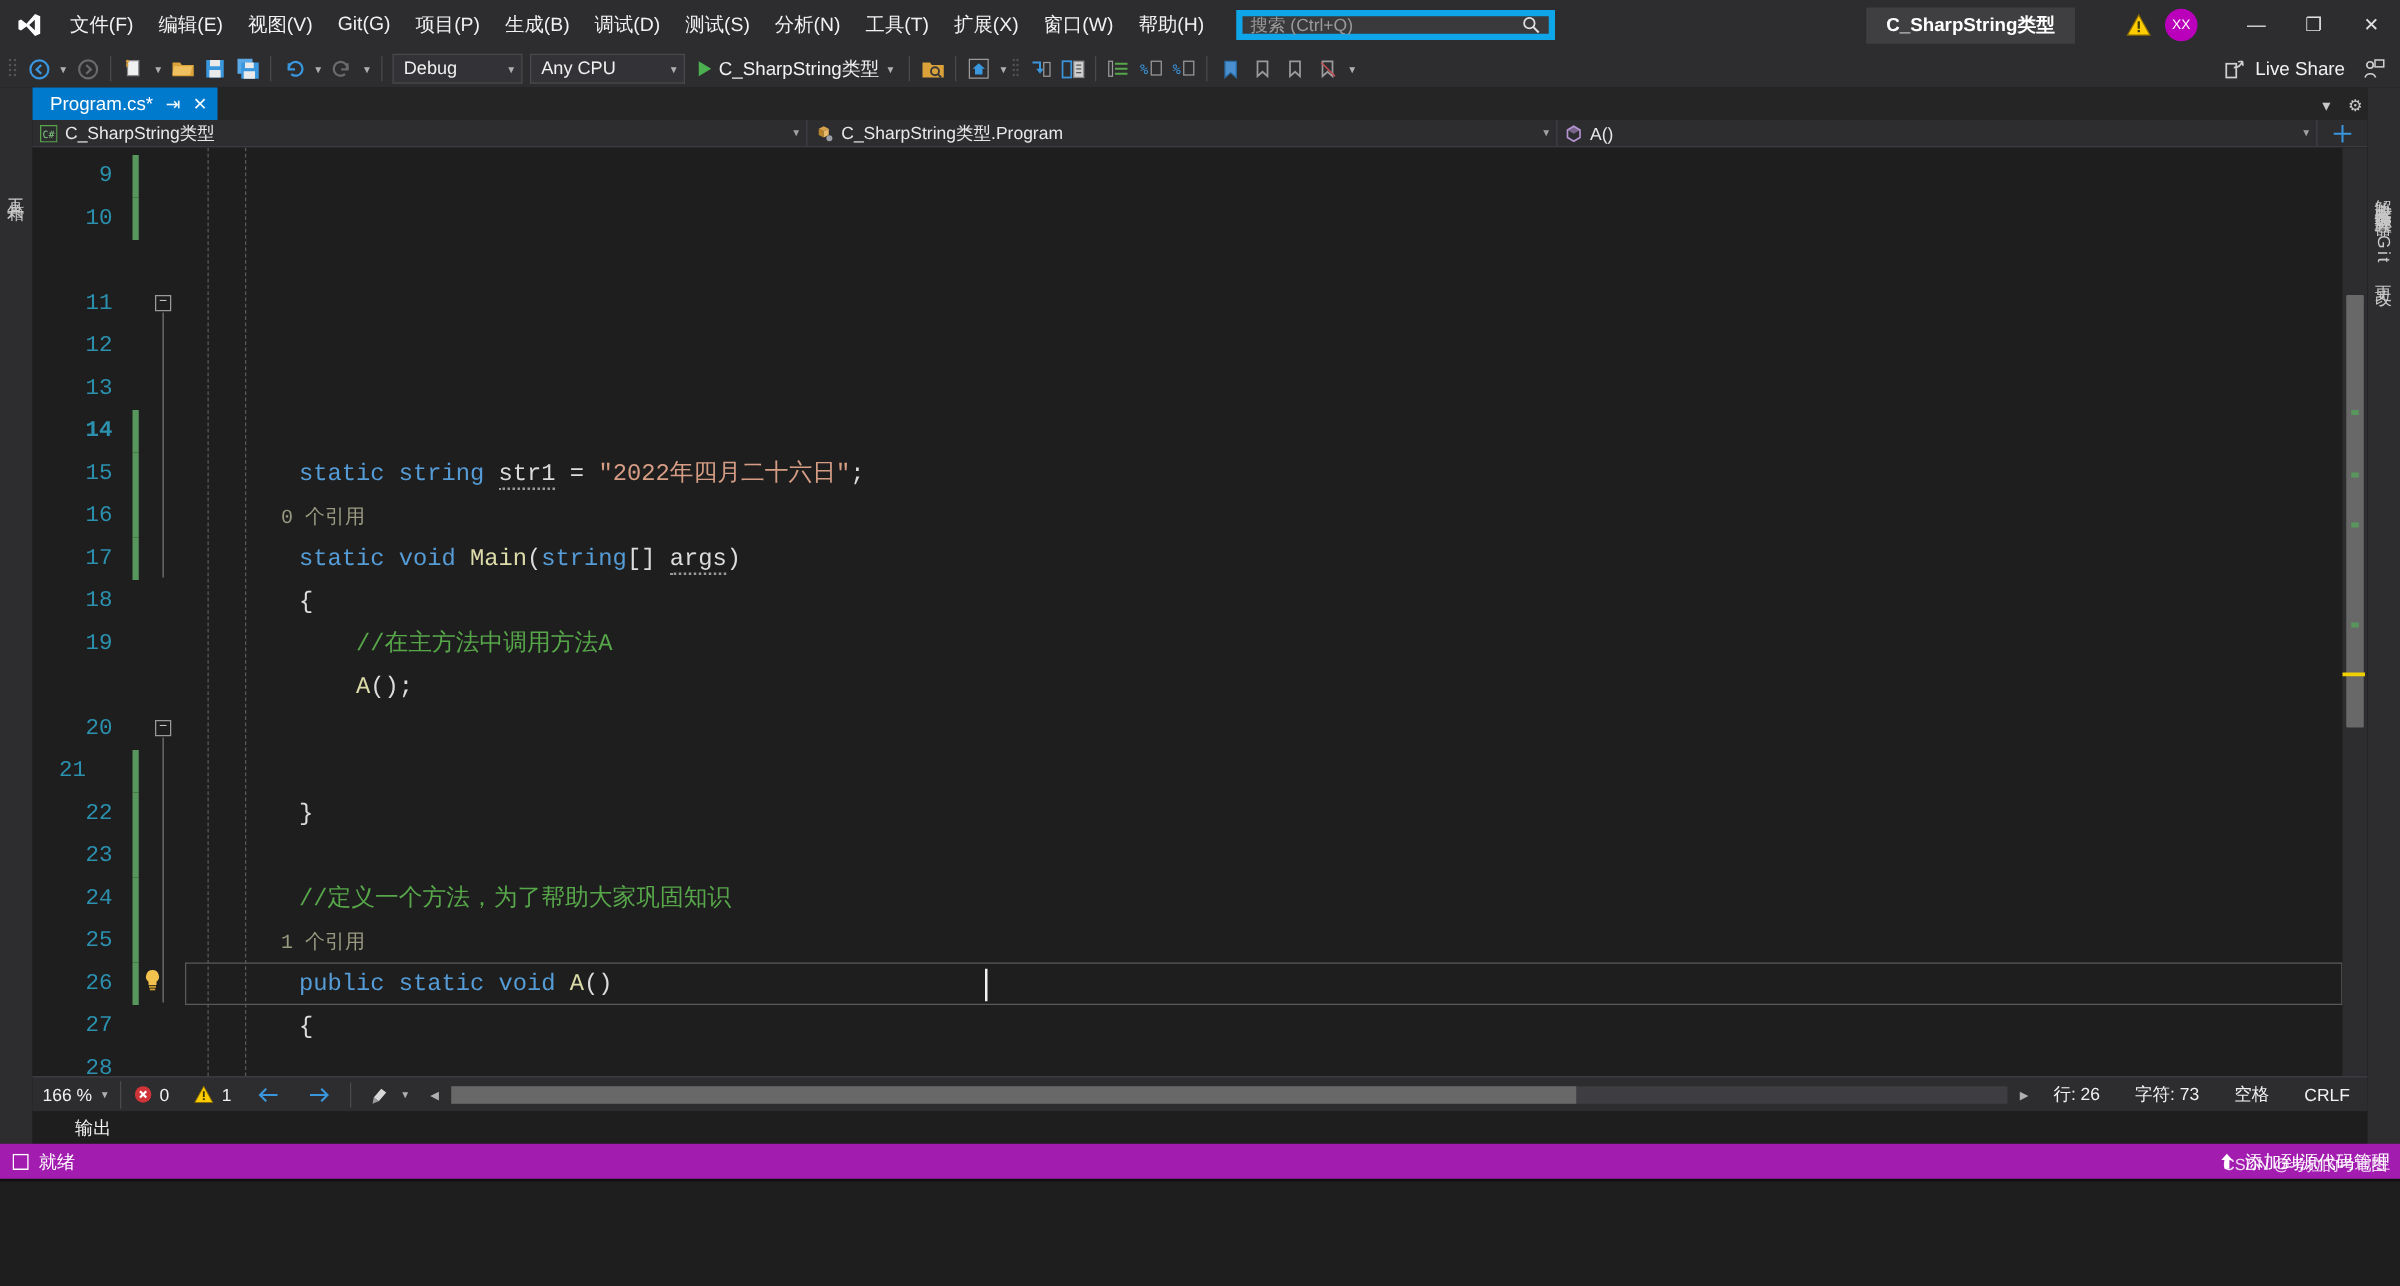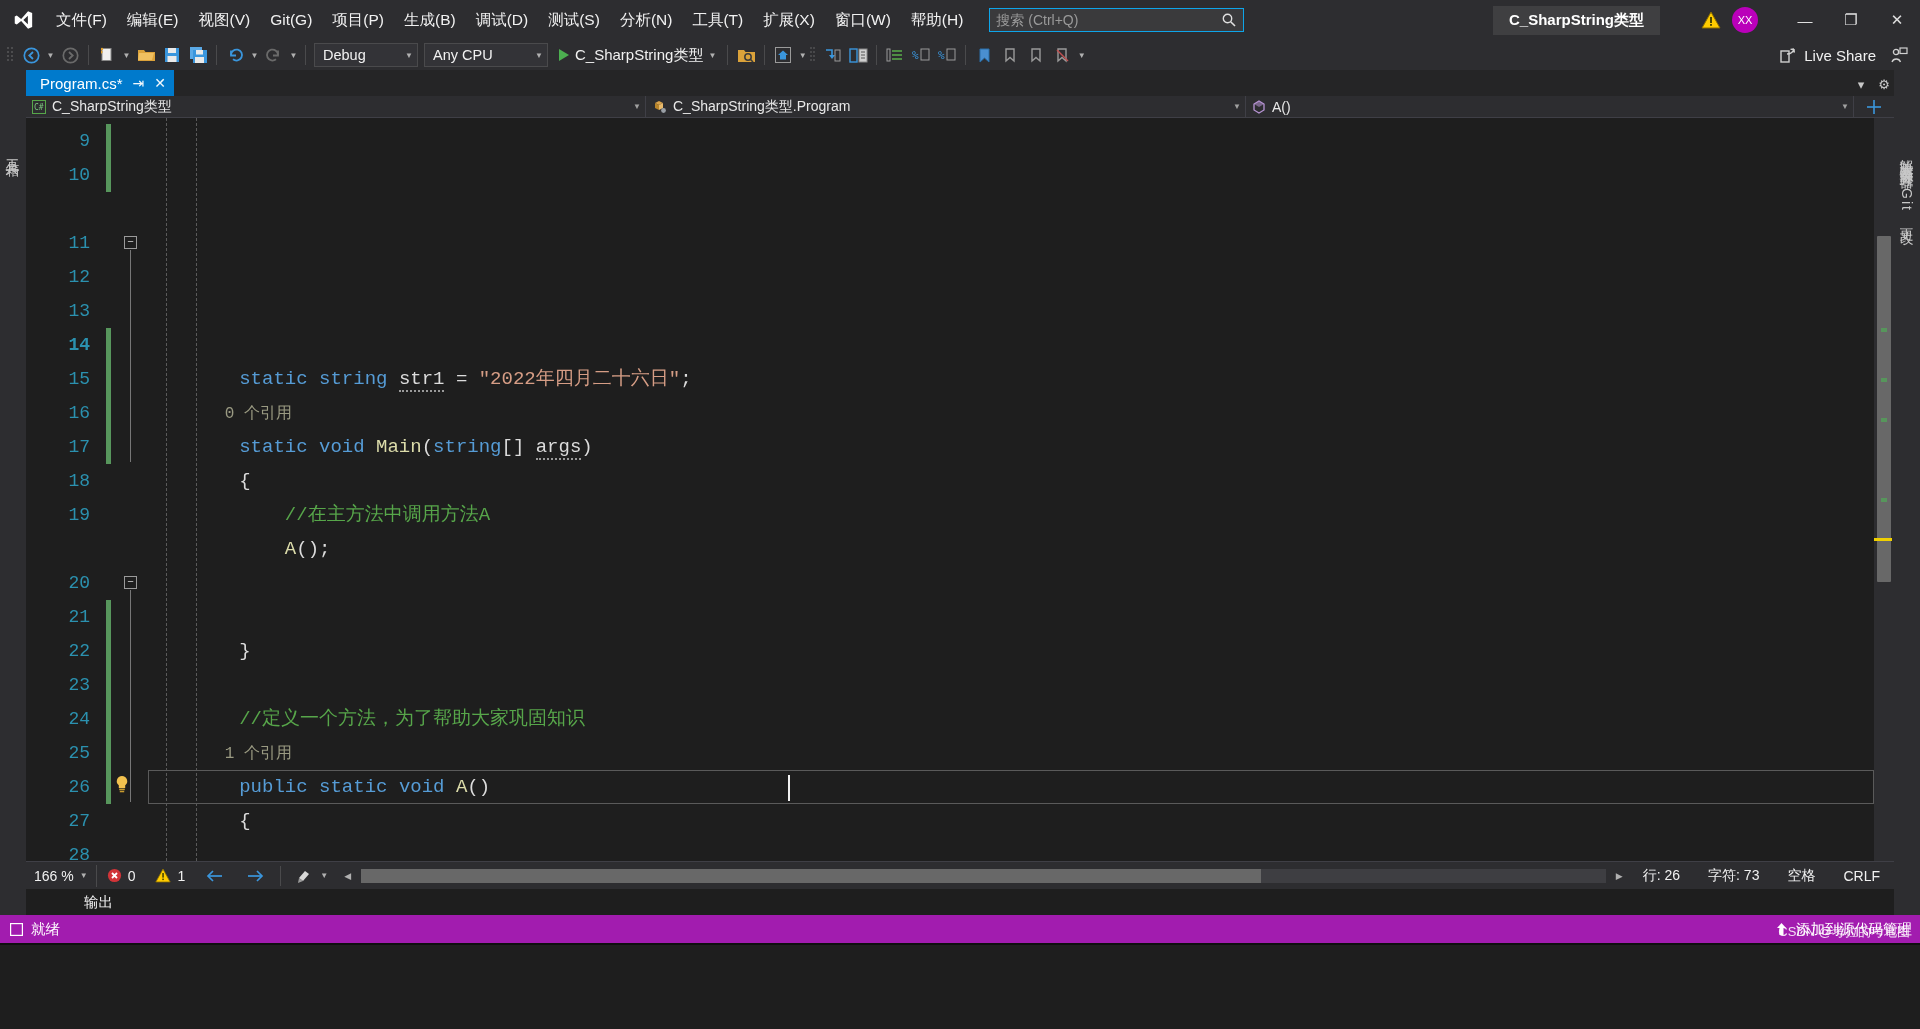--- a/index.html
+++ b/index.html
@@ -23,21 +23,21 @@
   }
   #vs-logo svg { width: 22px; height: 22px; }
   .menu-item {
     font-size: 15.5px; color: #f1f1f1;
     padding: 6px 10px; white-space: nowrap;
     cursor: default;
   }
 
   #search-box {
     width: 255px; height: 24px;
-    background: #3a3a3c; border: 1px solid #0ea5e9;
+    background: #3a3a3c; border: 5px solid #0ea5e9;
     margin-left: 16px;
     display: flex; align-items: center;
     padding: 0 6px;
   }
   #search-box input {
     flex: 1; background: transparent; border: 0; outline: 0;
     color: #d0d0d0; font-size: 14px;
     font-family: "Liberation Sans", sans-serif;
   }
   #search-box input::placeholder { color: #9a9a9a; }
@@ -249,21 +249,21 @@
   }
   #editor-status-right {
     display: flex; align-items: center; gap: 0;
   }
   #editor-status-right .stat-item { padding: 0 14px; }
 
   
   #output-pane {
     height: 26px; background: #1e1e1e;
     display: flex; align-items: center; padding-left: 34px;
-    color: #f1f1f1; font-size: 14.5px; margin-left: 24px;
+    color: #f1f1f1; font-size: 14.5px;
   }
 
   
   #statusbar {
     height: 28px; background: #a21caf; display: flex; align-items: center;
     color: #fff; font-size: 14.5px;
     position: relative;
   }
   #status-left { display: flex; align-items: center; gap: 8px; padding-left: 10px; }
   #status-right {
@@ -593,21 +593,21 @@
           <div style="height: 34px;">12</div>
           <div style="height: 34px;">13</div>
           <div style="height: 34px; font-weight: bold;">14</div>
           <div style="height: 34px;">15</div>
           <div style="height: 34px;">16</div>
           <div style="height: 34px;">17</div>
           <div style="height: 34px;">18</div>
           <div style="height: 34px;">19</div>
           <div style="height: 34px;"></div>
           <div style="height: 34px; padding-left: 33px;">20</div>
-          <div style="height: 34px;">21</div>
+          <div style="height: 34px; text-align: center;">21</div>
           <div style="height: 34px;">22</div>
           <div style="height: 34px;">23</div>
           <div style="height: 34px;">24</div>
           <div style="height: 34px;">25</div>
           <div style="height: 34px;">26</div>
           <div style="height: 34px;">27</div>
           <div style="height: 34px;">28</div>
         </div>
       <div id="gutter-change">
           <div class="chg" style="top: 6px; height: 34px;"></div>

